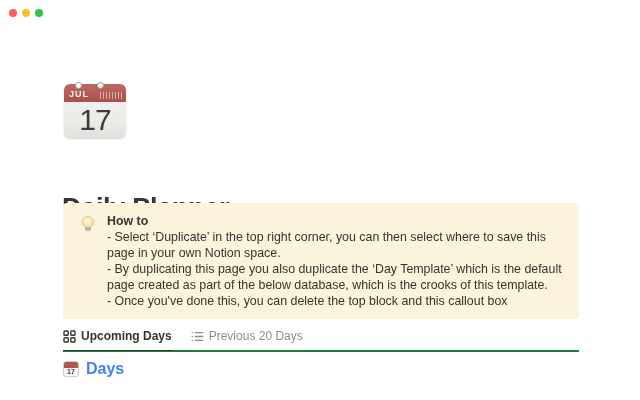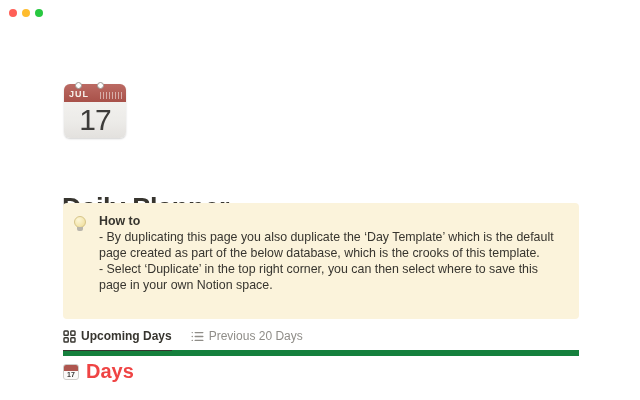--- a/index.html
+++ b/index.html
@@ -55,42 +55,42 @@
   
   .page-title {
     position: absolute; left: 62px; top: 153px;
     font-size: 27px; font-weight: bold; color: #37352f; letter-spacing: -0.3px; margin-top: 40px;
   }
 
   
   .callout {
     position: absolute; left: 63px; top: 203px; width: 516px; min-height: 116px;
     background: #fbf3db; border-radius: 4px;
-    padding: 10px 16px 10px 8px;
+    padding: 10px 16px 10px 16px;
     display: flex; gap: 10px;
   }
   .callout-icon-col { width: 18px; flex: 0 0 18px; padding-top: 3px; }
   .bulb { position: relative; width: 12px; height: 16px; margin-left: 3px; }
   .bulb-glass {
     width: 12px; height: 12px; border-radius: 50%;
     background: radial-gradient(circle at 35% 30%, #fdf6d8, #f2e3a8 70%, #e4cf86);
     border: 1px solid #d6c488;
   }
   .bulb-base {
     width: 6px; height: 4px; margin: -1px auto 0;
     background: #b9b5ab; border-radius: 0 0 2px 2px;
   }
   .callout-text { font-size: 12.4px; line-height: 16px; color: #37352f; }
   .callout-heading { font-weight: bold; }
 
   
   .tabs {
     position: absolute; left: 63px; top: 329px; width: 516px;
     display: flex; align-items: flex-end; gap: 19px;
-    border-bottom: 6px solid #15803d;
+    border-bottom: 2px solid #15803d;
   }
   .tab {
     display: flex; align-items: center; gap: 5px;
     padding-bottom: 7px; margin-bottom: -1px;
     font-size: 12px; color: #8f8d88; cursor: pointer;
     border-bottom: 1.5px solid transparent;
   }
   .tab.active { color: #37352f; font-weight: bold; border-bottom: 1.5px solid #37352f; }
   .tab svg { display: block; }
 
@@ -106,21 +106,21 @@
   }
   .mini-cal .mini-top {
     position: absolute; top: 0; left: 0; right: 0; height: 6px;
     background: #ae564f;
   }
   .mini-cal .mini-day {
     position: absolute; top: 5px; left: 0; right: 0; bottom: 0;
     display: flex; align-items: center; justify-content: center;
     font-size: 7px; font-weight: bold; color: #3d3c3a;
   }
-  .section-title { font-size: 20px; font-weight: bold; color: #ef4444; }
+  .section-title { font-size: 16px; font-weight: bold; color: #3b82f6; }
 </style>
 </head>
 <body>
 
 <div class="traffic-lights">
   <div class="dot red"></div>
   <div class="dot yellow"></div>
   <div class="dot green"></div>
 </div>
 
@@ -138,22 +138,23 @@
 
 <div class="callout">
   <div class="callout-icon-col">
     <div class="bulb">
       <div class="bulb-glass"></div>
       <div class="bulb-base"></div>
     </div>
   </div>
   <div class="callout-text">
     <div class="callout-heading">How to</div>
+    <div>- Select ‘Duplicate’ in the top right corner, you can then select where to save this page in your own Notion space.</div>
     <div>- By duplicating this page you also duplicate the ‘Day Template’ which is the default page created as part of the below database, which is the crooks of this template.</div>
-    <div>- Select ‘Duplicate’ in the top right corner, you can then select where to save this page in your own Notion space.</div>
+    <div>- Once you've done this, you can delete the top block and this callout box</div>
   </div>
 </div>
 
 <div class="tabs">
   <div class="tab active">
     <svg width="13" height="13" viewBox="0 0 13 13">
       <g fill="none" stroke="#37352f" stroke-width="1.4">
         <rect x="1" y="1" width="4.2" height="4.2" rx="0.8"></rect>
         <rect x="7.8" y="1" width="4.2" height="4.2" rx="0.8"></rect>
         <rect x="1" y="7.8" width="4.2" height="4.2" rx="0.8"></rect>

